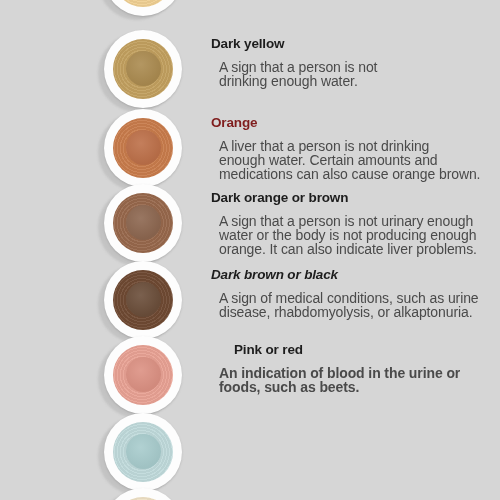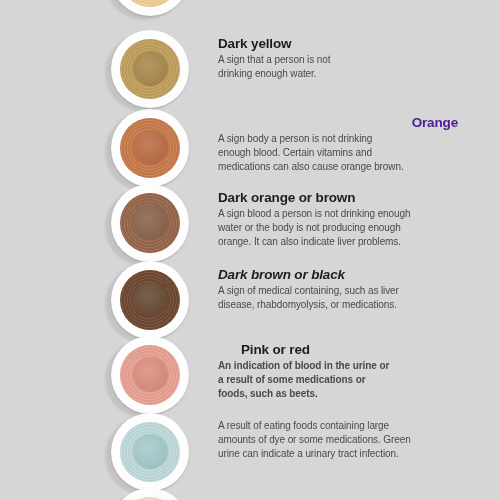--- a/index.html
+++ b/index.html
@@ -20,21 +20,21 @@
     left: 0;
     top: 0;
     width: 500px;
     height: 500px;
     background: #d6d6d6;
     overflow: hidden;
   }
 
   .row {
     position: absolute;
-    left: 7px;
+    left: 0;
     width: 464px;
     height: 80px;
   }
 
   
   .cup {
     position: absolute;
     left: 104px;
     top: 0px;
     width: 78px;
@@ -109,24 +109,24 @@
   .heading {
     font-size: 13.5px;
     font-weight: bold;
     color: #1d1d1d;
     letter-spacing: -0.15px;
     line-height: 16px;
     margin: 0 0 1px 0;
     white-space: nowrap;
   }
   .body {
-    font-size: 10px;
+    font-size: 14px;
     color: #4a4a4a;
     line-height: 14.2px;
-    margin: 0;
+    margin: 8px;
     letter-spacing: -0.1px;
   }
   .body .ln { display: block; white-space: nowrap; }
 </style>
 </head>
 <body>
 
 <div id="infographic" style="background: rgb(214, 214, 214);">
     <div class="row partial-top" style="top: -62px;">
       <div class="cup">
@@ -154,92 +154,86 @@
     </div>
     <div class="row" style="top: 109px;">
       <div class="cup">
         <div class="cup-shadow"></div>
         <div class="cup-rim">
           <div class="cup-liquid" style="background: rgb(200, 124, 76);"></div>
           <div class="cup-core" style="background: rgb(189, 112, 73);"></div>
         </div>
       </div>
       <div class="txt">
-        <div class="heading" style="color: #4c1d95; text-align: right;">Orange</div>
-        <div class="body" style="color: rgb(74, 74, 74);">
-          <span class="ln">A sign body a person is not drinking</span>
-          <span class="ln">enough blood. Certain vitamins and</span>
+        <div class="heading" style="color: #7f1d1d;">Orange</div>
+        <div class="body" style="color: rgb(74, 74, 74);">
+          <span class="ln">A liver that a person is not drinking</span>
+          <span class="ln">enough water. Certain amounts and</span>
           <span class="ln">medications can also cause orange brown.</span>
         </div>
       </div>
     </div>
     <div class="row" style="top: 184px; padding-left: 28px;">
       <div class="cup">
         <div class="cup-shadow"></div>
         <div class="cup-rim">
           <div class="cup-liquid" style="background: rgb(151, 104, 76);"></div>
           <div class="cup-core" style="background: rgb(141, 103, 80);"></div>
         </div>
       </div>
       <div class="txt">
         <div class="heading" style="color: rgb(29, 29, 29);">Dark orange or brown</div>
         <div class="body" style="color: rgb(74, 74, 74);">
-          <span class="ln">A sign blood a person is not drinking enough</span>
+          <span class="ln">A sign that a person is not urinary enough</span>
           <span class="ln">water or the body is not producing enough</span>
           <span class="ln">orange. It can also indicate liver problems.</span>
         </div>
       </div>
     </div>
     <div class="row" style="top: 261px;">
       <div class="cup">
         <div class="cup-shadow"></div>
         <div class="cup-rim">
           <div class="cup-liquid" style="background: rgb(111, 74, 51);"></div>
           <div class="cup-core" style="background: rgb(107, 78, 58);"></div>
         </div>
       </div>
       <div class="txt">
         <div class="heading" style="color: rgb(29, 29, 29); font-style: italic;">Dark brown or black</div>
         <div class="body" style="color: rgb(74, 74, 74);">
-          <span class="ln">A sign of medical containing, such as liver</span>
-          <span class="ln">disease, rhabdomyolysis, or medications.</span>
+          <span class="ln">A sign of medical conditions, such as urine</span>
+          <span class="ln">disease, rhabdomyolysis, or alkaptonuria.</span>
         </div>
       </div>
     </div>
     <div class="row" style="top: 336px;">
       <div class="cup">
         <div class="cup-shadow"></div>
         <div class="cup-rim">
           <div class="cup-liquid" style="background: rgb(232, 162, 148);"></div>
           <div class="cup-core" style="background: rgb(220, 145, 131);"></div>
         </div>
       </div>
       <div class="txt">
         <div class="heading" style="color: rgb(29, 29, 29); padding-left: 23px;">Pink or red</div>
         <div class="body" style="color: rgb(74, 74, 74); font-weight: bold;">
           <span class="ln">An indication of blood in the urine or</span>
-          <span class="ln">a result of some medications or</span>
           <span class="ln">foods, such as beets.</span>
         </div>
       </div>
     </div>
     <div class="row" style="top: 413px;">
       <div class="cup">
         <div class="cup-shadow"></div>
         <div class="cup-rim">
           <div class="cup-liquid" style="background: rgb(192, 218, 219);"></div>
           <div class="cup-core" style="background: rgb(168, 204, 205);"></div>
         </div>
       </div>
       <div class="txt">
-        <div class="body" style="color: rgb(74, 74, 74);">
-          <span class="ln">A result of eating foods containing large</span>
-          <span class="ln">amounts of dye or some medications. Green</span>
-          <span class="ln">urine can indicate a urinary tract infection.</span>
-        </div>
       </div>
     </div>
     <div class="row" style="top: 488px;">
       <div class="cup">
         <div class="cup-shadow"></div>
         <div class="cup-rim">
           <div class="cup-liquid" style="background: rgb(238, 224, 196);"></div>
         </div>
       </div>
       <div class="txt"></div>

